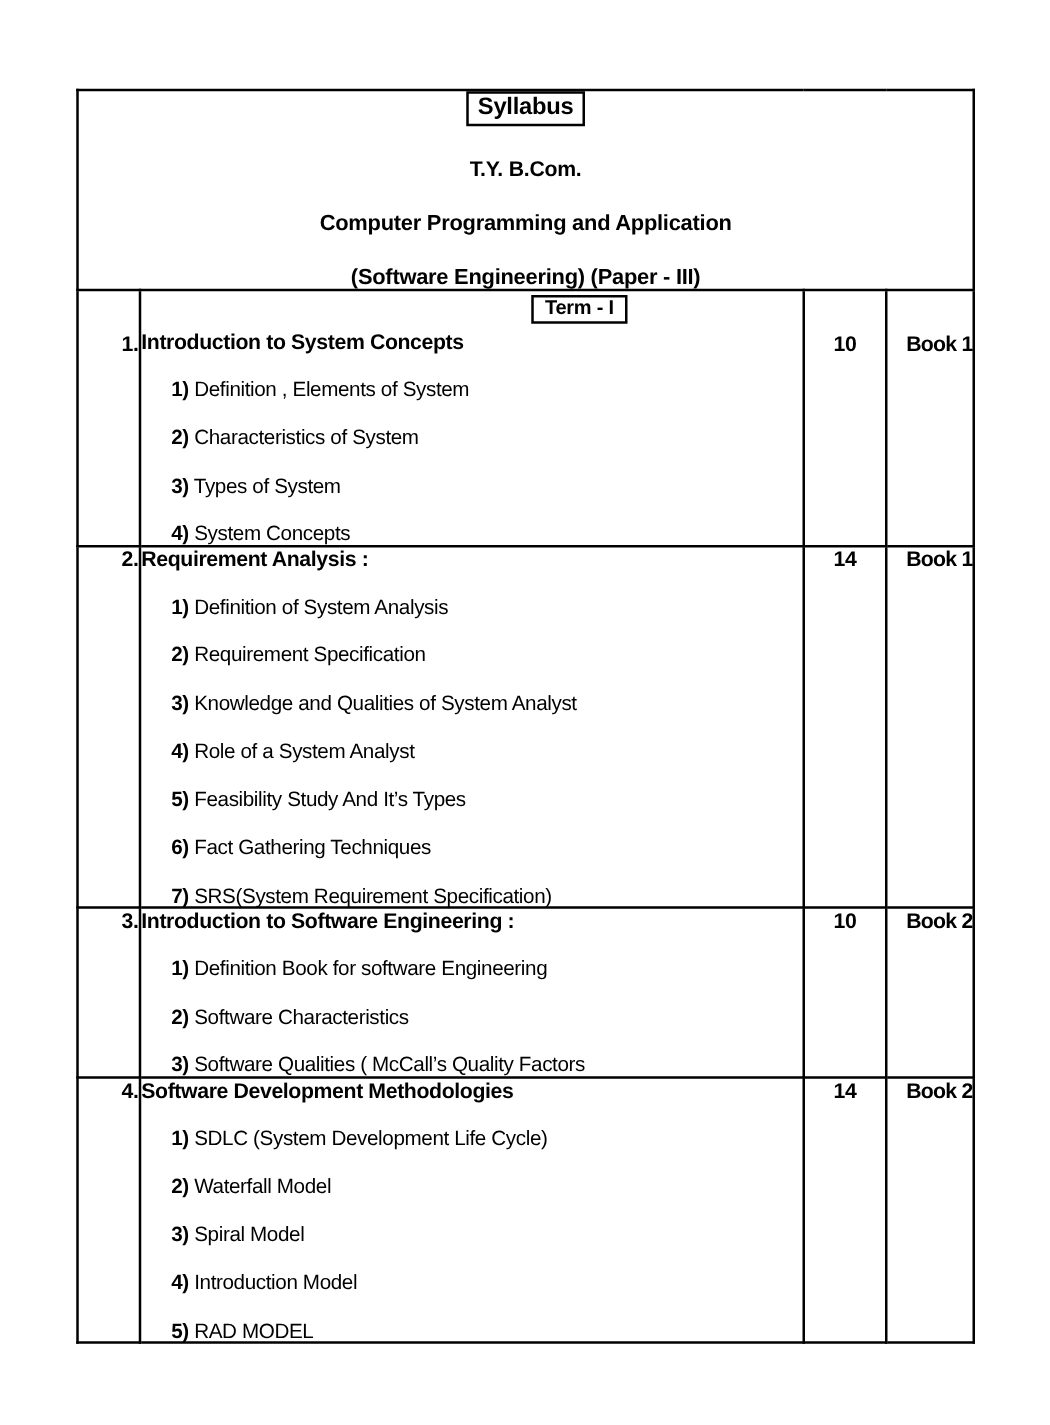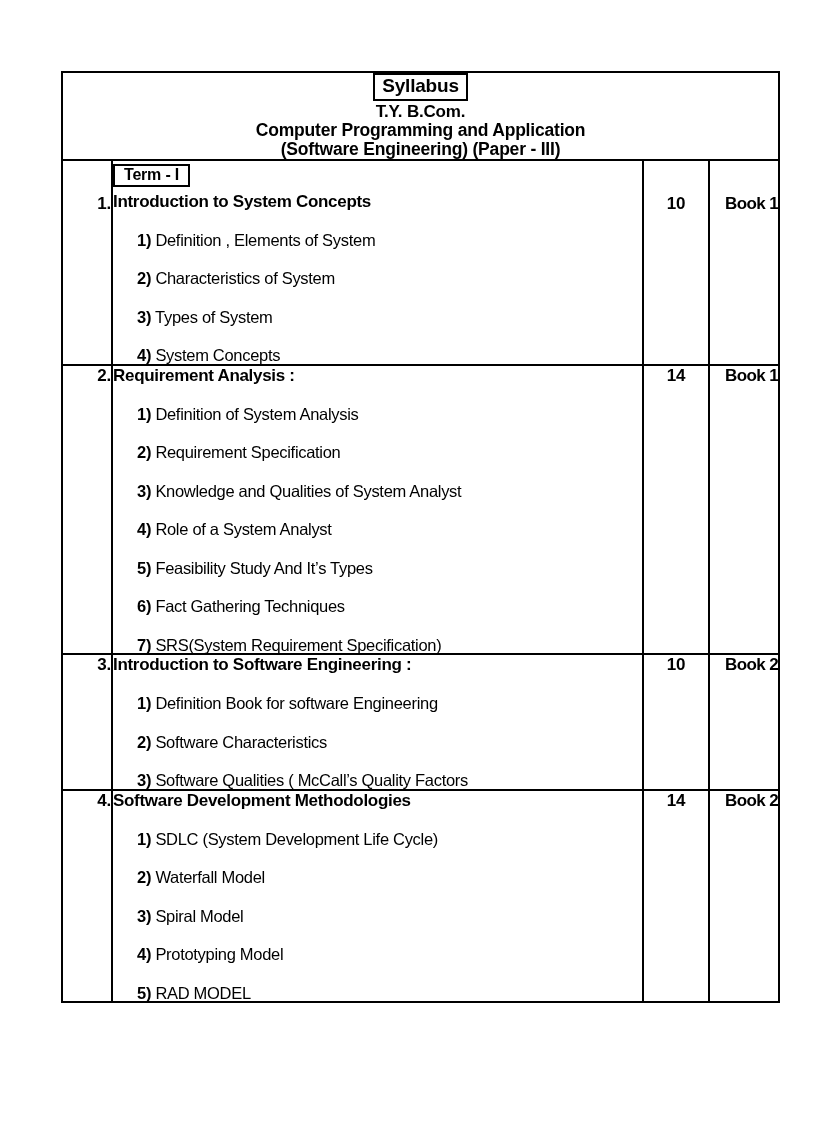--- a/index.html
+++ b/index.html
@@ -55,21 +55,21 @@
     padding: 1px 7px 2px 7px;
     font-weight: bold;
     font-size: 19px;
     line-height: 1.1;
     letter-spacing: -0.2px;
   }
   .title-line {
     font-weight: bold;
     font-size: 17px;
     line-height: 1.0;
-    margin-top: 2px;
+    margin-top: 26px;
     letter-spacing: -0.2px;
   }
   .title-line.big {
     font-size: 17.5px;
   }
 
   
   .hdr {
     font-weight: bold;
     font-size: 17px;
@@ -92,21 +92,21 @@
     letter-spacing: -0.2px;
   }
   .unit-num.top-pad-term { padding-top: 33px; }
 
   .topic-cell {
     padding: 4px 0 10px 10px;
   }
   .topic-cell.with-term { padding-top: 3px; }
 
   .term-wrap {
-    text-align: left;
+    text-align: right;
     margin: 0 0 6px 0;
     padding-right: 140px;
   }
   .term-box {
     display: inline-block;
     border: 2px solid #000000;
     padding: 0px 9px 1px 9px;
     font-weight: bold;
     font-size: 16px;
     letter-spacing: -0.2px;
@@ -248,21 +248,21 @@
       </tr>
 
       <tr>
         <td class="unit-num">4.</td>
         <td class="topic-cell">
           <div class="topic-head">Software Development Methodologies</div>
           <ul class="sub-list">
             <li class="sub-item"><span class="num">1)</span> <span>SDLC (System Development Life Cycle)</span></li>
             <li class="sub-item"><span class="num">2)</span> <span>Waterfall Model</span></li>
             <li class="sub-item"><span class="num">3)</span> <span>Spiral Model</span></li>
-            <li class="sub-item"><span class="num">4)</span> <span>Prototyping Model</span></li>
+            <li class="sub-item"><span class="num">4)</span> <span>Introduction Model</span></li>
             <li class="sub-item"><span class="num">5)</span> <span>RAD MODEL</span></li>
           </ul>
         </td>
         <td class="num-cell">14</td>
         <td class="book-cell">Book 2</td>
       </tr>
 
 
     </tbody>
   </table>

